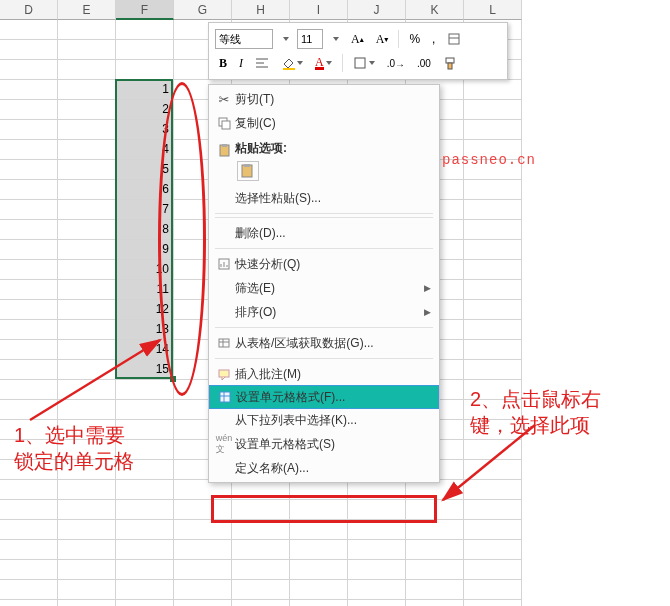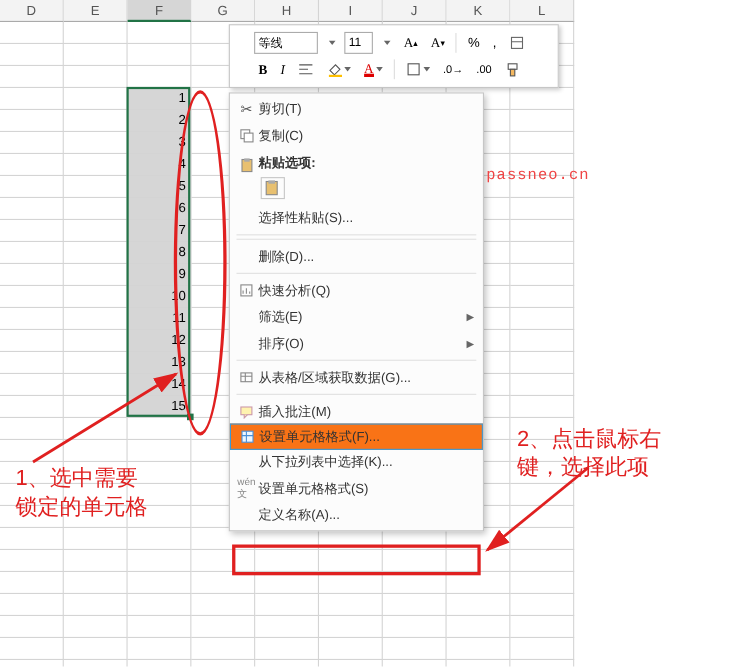--- a/index.html
+++ b/index.html
@@ -11,31 +11,31 @@
   .col-header { width: 58px; height: 20px; background: #f3f3f3; border-right: 1px solid #d4d4d4; border-bottom: 1px solid #aaa; text-align: center; line-height: 20px; color: #555; }
   .col-header.sel { background: #d6d6d6; border-bottom: 2px solid #217346; }
   .rows { }
   .row { display: flex; height: 20px; }
   .cell { width: 58px; height: 20px; border-right: 1px solid #d4d4d4; border-bottom: 1px solid #d4d4d4; text-align: right; padding-right: 4px; line-height: 19px; color: #000; }
   .cell.sel { background: #d6d6d6; }
   .sel-border { position: absolute; border: 2px solid #217346; pointer-events: none; }
   .sel-handle { position: absolute; width: 6px; height: 6px; background: #217346; }
   
   
-  .mini-toolbar { position: absolute; left: 208px; top: 22px; width: 300px; background: #fff; border: 1px solid #c6c6c6; box-shadow: 2px 2px 4px rgba(0,0,0,0.2); padding: 4px 22px; }
+  .mini-toolbar { position: absolute; left: 208px; top: 22px; width: 300px; background: #fff; border: 1px solid #c6c6c6; box-shadow: 2px 2px 4px rgba(0,0,0,0.2); padding: 4px 6px; }
   .mt-row { display: flex; align-items: center; gap: 4px; height: 24px; }
   .mt-ctrl { display: inline-flex; align-items: center; justify-content: center; height: 20px; padding: 0 3px; border: 1px solid transparent; cursor: pointer; }
   .mt-input { height: 20px; border: 1px solid #ababab; padding: 0 3px; font-size: 11px; }
   .mt-sep { width: 1px; height: 18px; background: #ddd; margin: 0 2px; }
   .dd { display:inline-block; border-left:3px solid transparent; border-right:3px solid transparent; border-top:4px solid #666; margin-left:2px; vertical-align:middle; }
   
   
   .ctx-menu { position: absolute; left: 208px; top: 84px; width: 232px; background: #fcfcfc; border: 1px solid #c6c6c6; box-shadow: 2px 2px 6px rgba(0,0,0,0.25); padding: 2px 0; }
   .ctx-item { display: flex; align-items: center; height: 24px; padding: 0 8px 0 4px; cursor: pointer; }
-  .ctx-item.hl { background: #f97316; border: 1px solid #3a9ad9; margin: -1px 0; }
+  .ctx-item.hl { background: #14b8a6; border: 1px solid #3a9ad9; margin: -1px 0; }
   .ctx-icon { width: 22px; display: flex; justify-content: center; align-items: center; font-size: 13px; color: #555; }
   .ctx-label { flex: 1; color: #333; }
   .ctx-arrow { color: #666; font-size: 9px; }
   .ctx-sep { height: 1px; background: #e0e0e0; margin: 3px 6px; }
   .ctx-heading { display:flex; align-items:flex-end; height:22px; padding:0 8px 0 4px; font-weight:bold; color:#333; }
   .ctx-sub { padding: 4px 0 4px 28px; }
   
   
   .ann-oval { position: absolute; border: 3px solid #e02020; border-radius: 50%; pointer-events: none; }
   .ann-box { position: absolute; border: 3px solid #e02020; pointer-events: none; }

